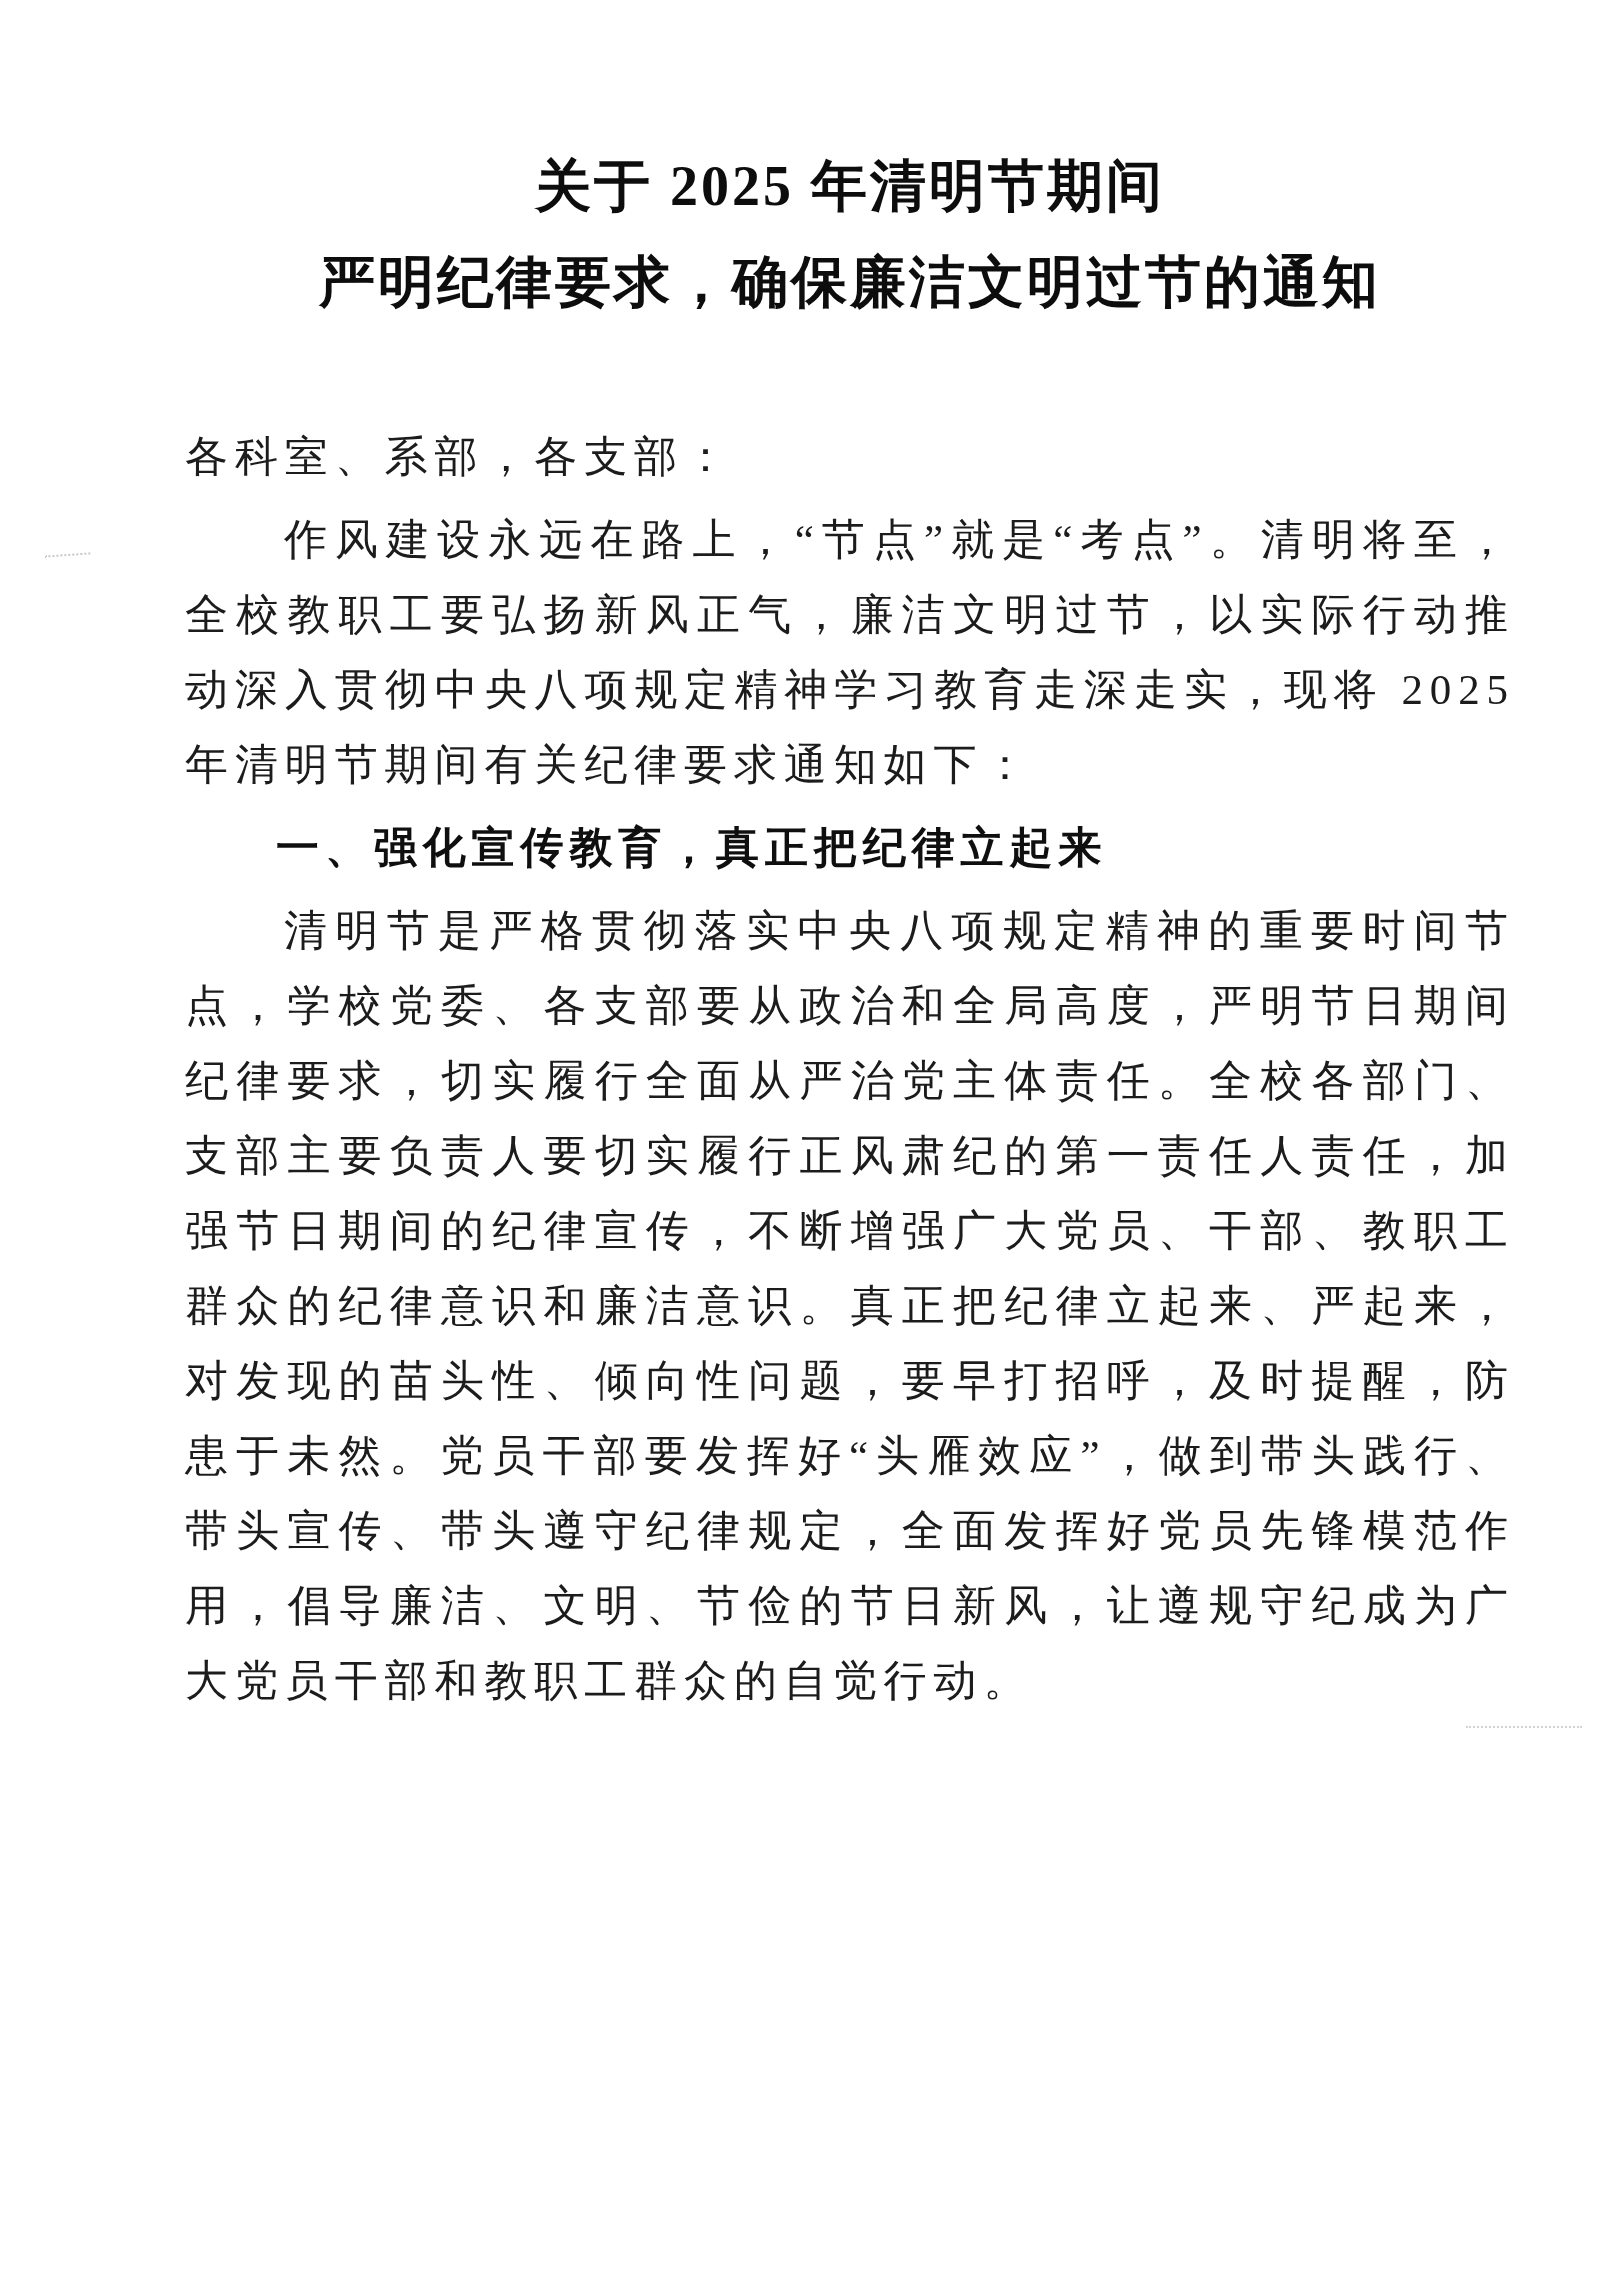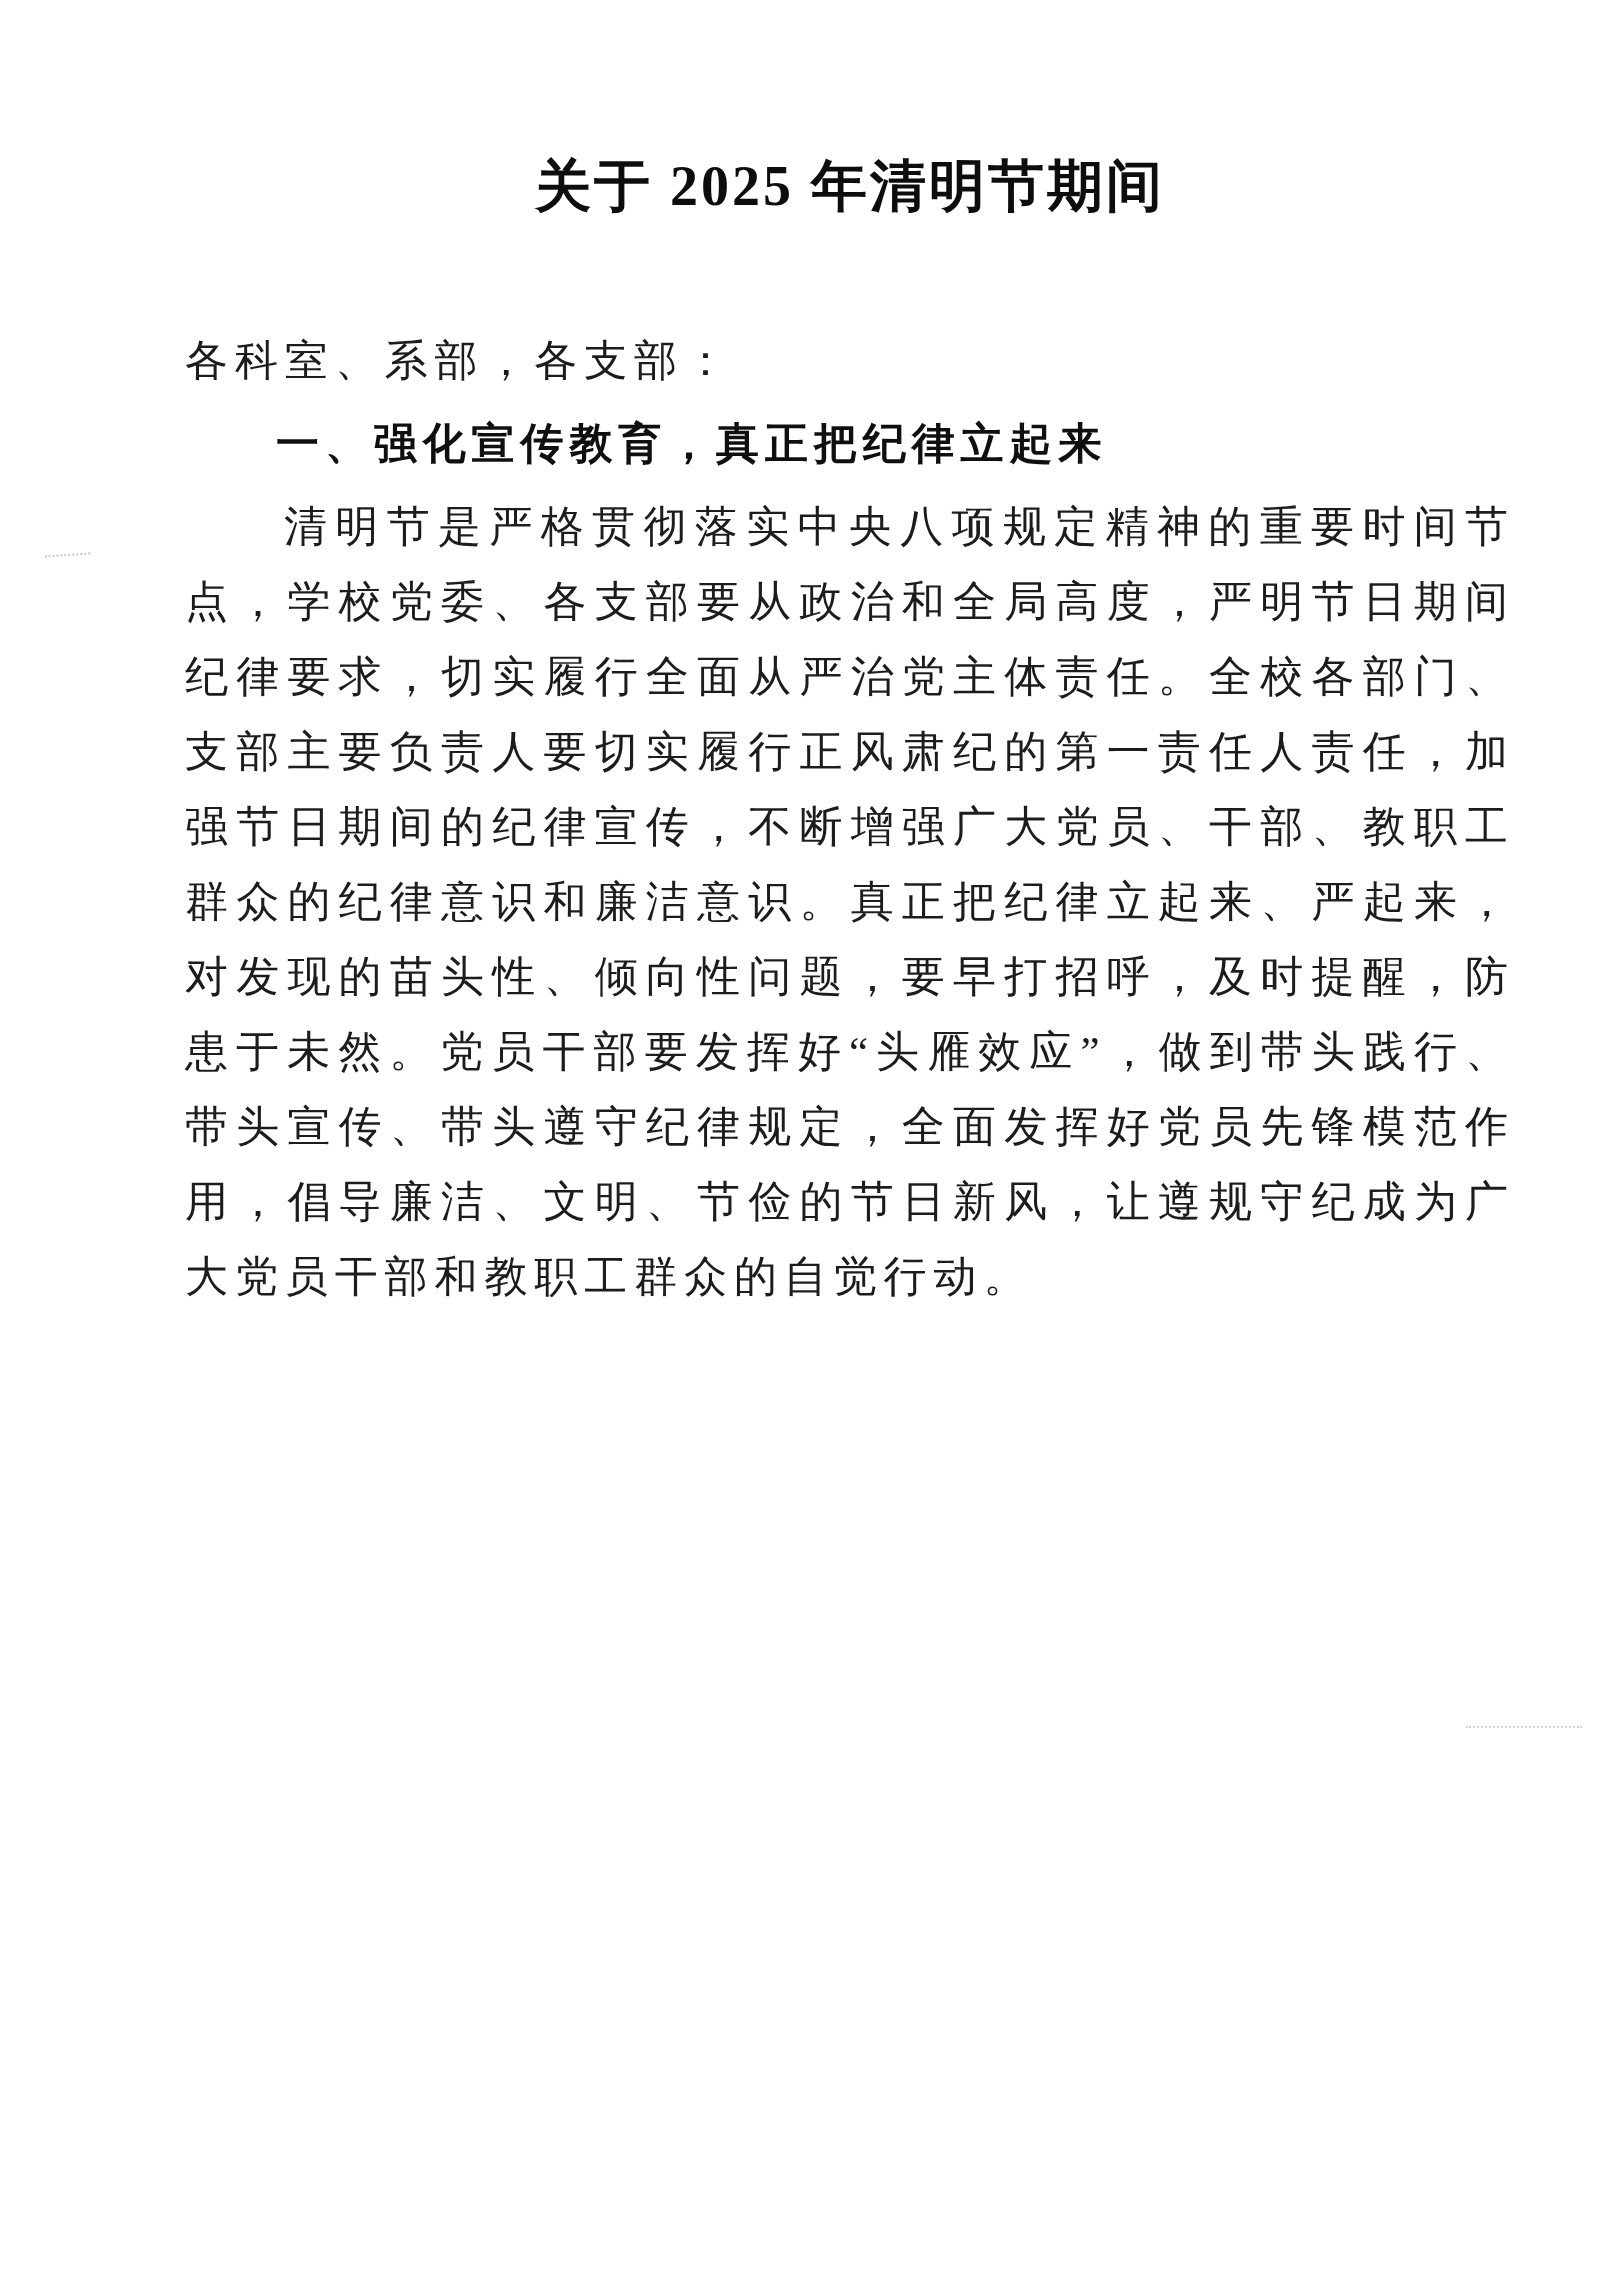--- a/index.html
+++ b/index.html
@@ -80,24 +80,26 @@
     opacity: 0.6;
   }
 </style>
 </head>
 <body>
 
 <div class="page">
 
   <h1 class="doc-title">
     <span class="title-line">关于 2025 年清明节期间</span>
+    <span class="title-line">严明纪律要求，确保廉洁文明过节的通知</span>
   </h1>
 
   <p class="salutation">各科室、系部，各支部：</p>
 
+  <p class="para">作风建设永远在路上，“节点”就是“考点”。清明将至，全校教职工要弘扬新风正气，廉洁文明过节，以实际行动推动深入贯彻中央八项规定精神学习教育走深走实，现将 2025 年清明节期间有关纪律要求通知如下：</p>
 
   <h2 class="sec-heading">一、强化宣传教育，真正把纪律立起来</h2>
 
   <p class="para">清明节是严格贯彻落实中央八项规定精神的重要时间节点，学校党委、各支部要从政治和全局高度，严明节日期间纪律要求，切实履行全面从严治党主体责任。全校各部门、支部主要负责人要切实履行正风肃纪的第一责任人责任，加强节日期间的纪律宣传，不断增强广大党员、干部、教职工群众的纪律意识和廉洁意识。真正把纪律立起来、严起来，对发现的苗头性、倾向性问题，要早打招呼，及时提醒，防患于未然。党员干部要发挥好“头雁效应”，做到带头践行、带头宣传、带头遵守纪律规定，全面发挥好党员先锋模范作用，倡导廉洁、文明、节俭的节日新风，让遵规守纪成为广大党员干部和教职工群众的自觉行动。</p>
 
 
 
   <div class="noise-left"></div>
   <div class="noise-right"></div>
 

